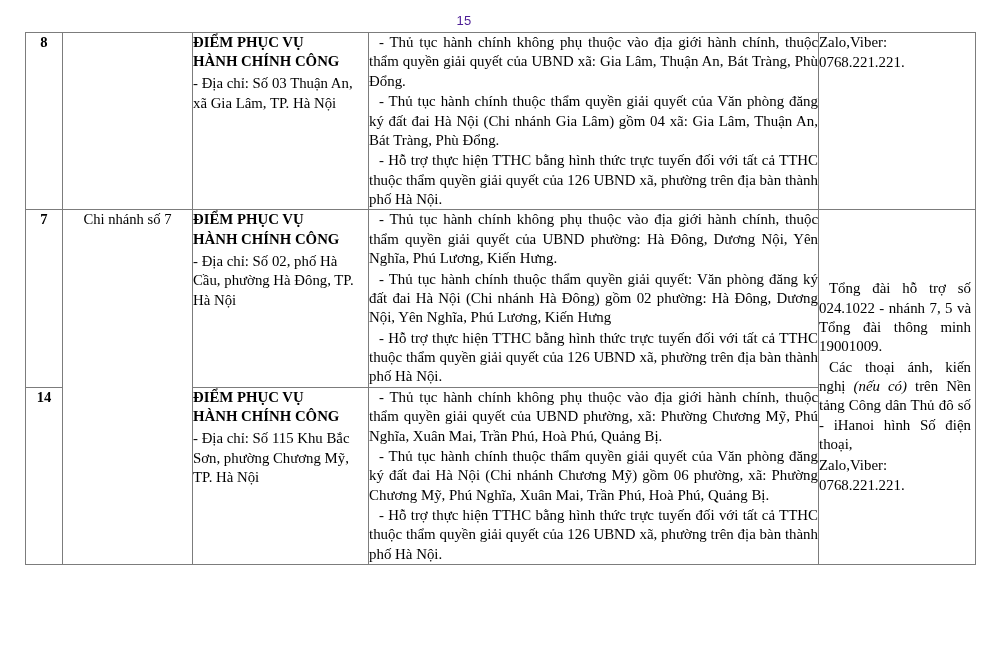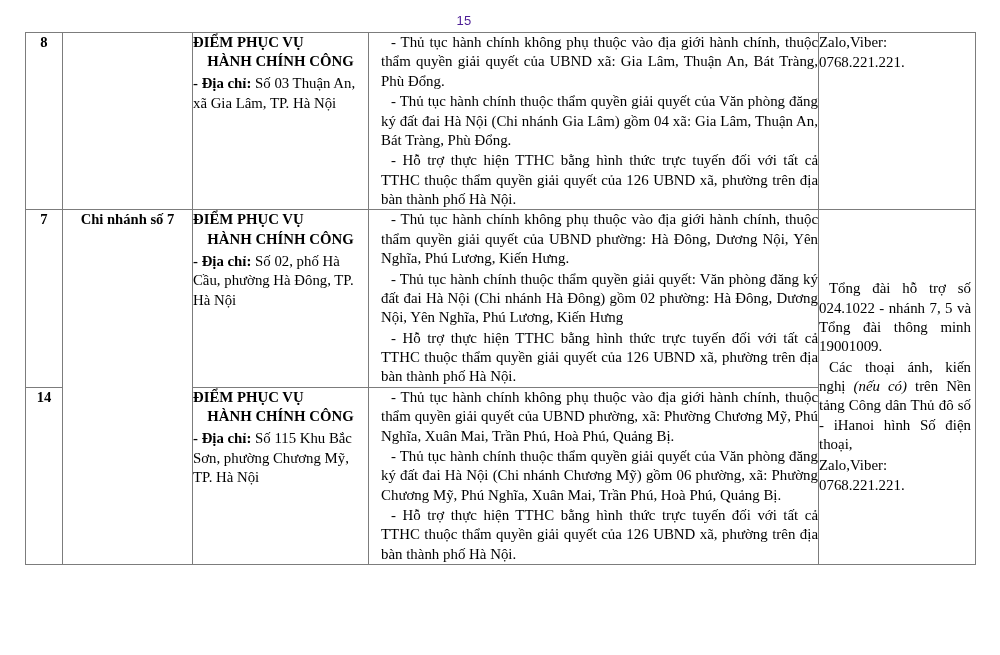--- a/index.html
+++ b/index.html
@@ -58,49 +58,49 @@
 
   .cell-num {
     text-align: center;
     vertical-align: middle;
     font-weight: bold;
     font-size: 14.8px;
   }
   .cell-branch {
     text-align: center;
     vertical-align: middle;
-    font-weight: bold;
+    font-weight: normal;
     font-size: 14.8px;
   }
   .cell-place {
     vertical-align: middle;
     padding: 4px 5px 4px 7px;
   }
   .place-title {
     font-weight: bold;
     font-size: 14.8px;
     line-height: 1.3;
     margin: 0 0 3px 0;
   }
-  .place-title .l2 { display: block; text-align: center; }
+  .place-title .l2 { display: block; }
   .place-addr {
     font-size: 14.8px;
     line-height: 1.32;
     margin: 0;
   }
   .place-addr .lbl {
-    font-weight: bold;
+    font-weight: normal;
     text-align: right;
   }
   .cell-desc {
     vertical-align: middle;
     padding: 5px 6px 5px 6px;
   }
   .cell-desc p {
-    margin: 0 0 1px 12px;
+    margin: 0 0 1px 0;
     text-align: justify;
     text-indent: 10px;
     font-size: 14.9px;
     line-height: 1.30;
     hyphens: none;
   }
   .cell-desc p:last-child { margin-bottom: 0; }
   .cell-contact {
     vertical-align: top;
     padding: 5px 6px 5px 8px;

